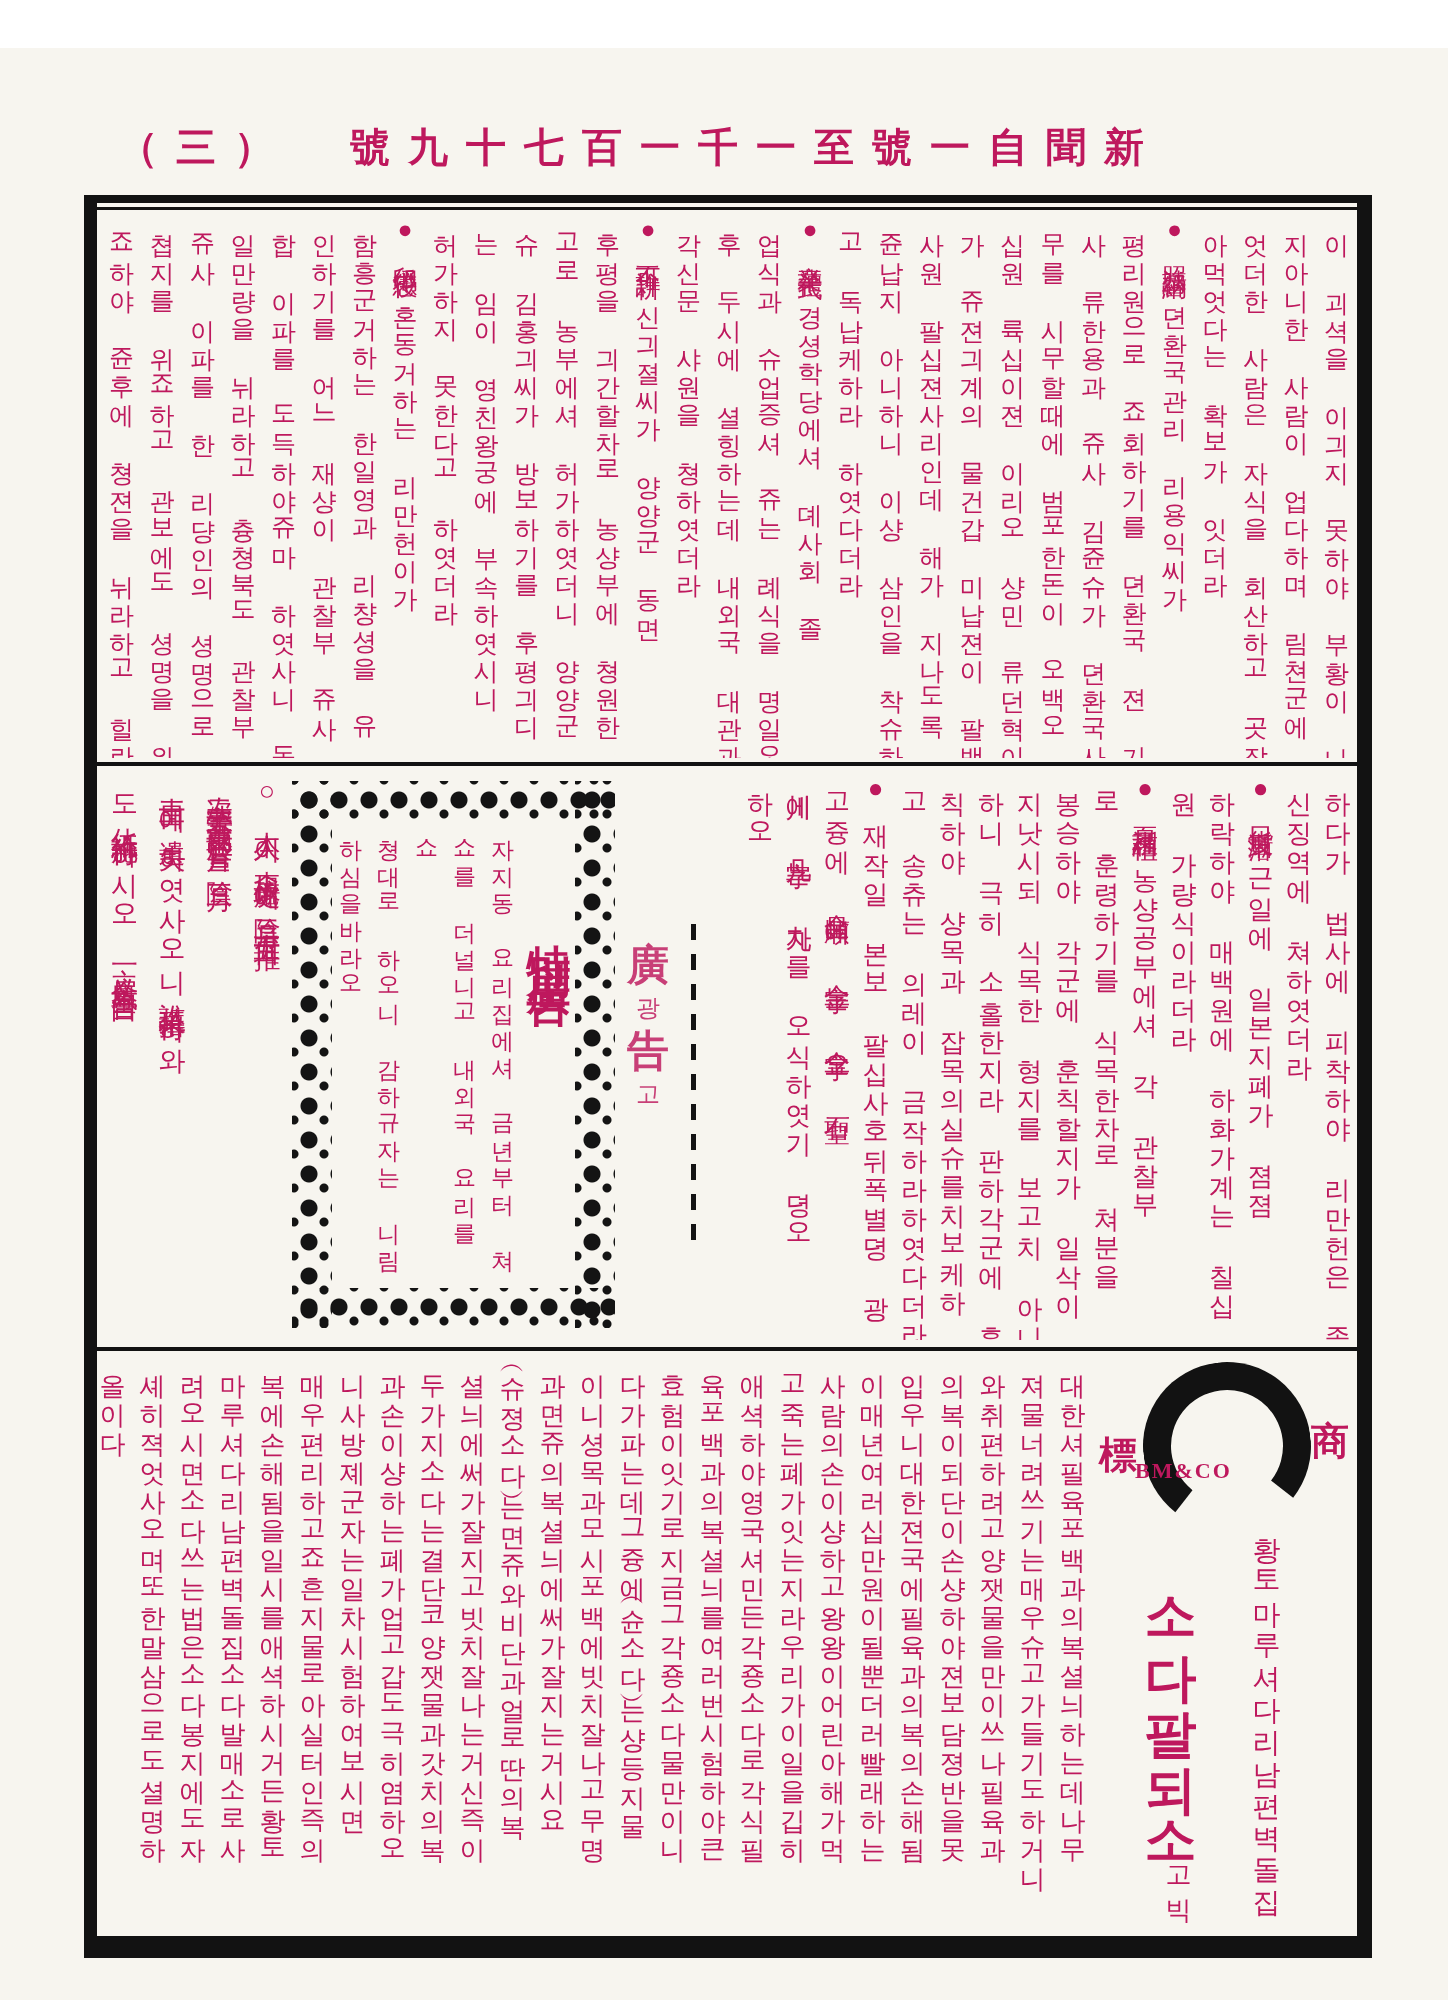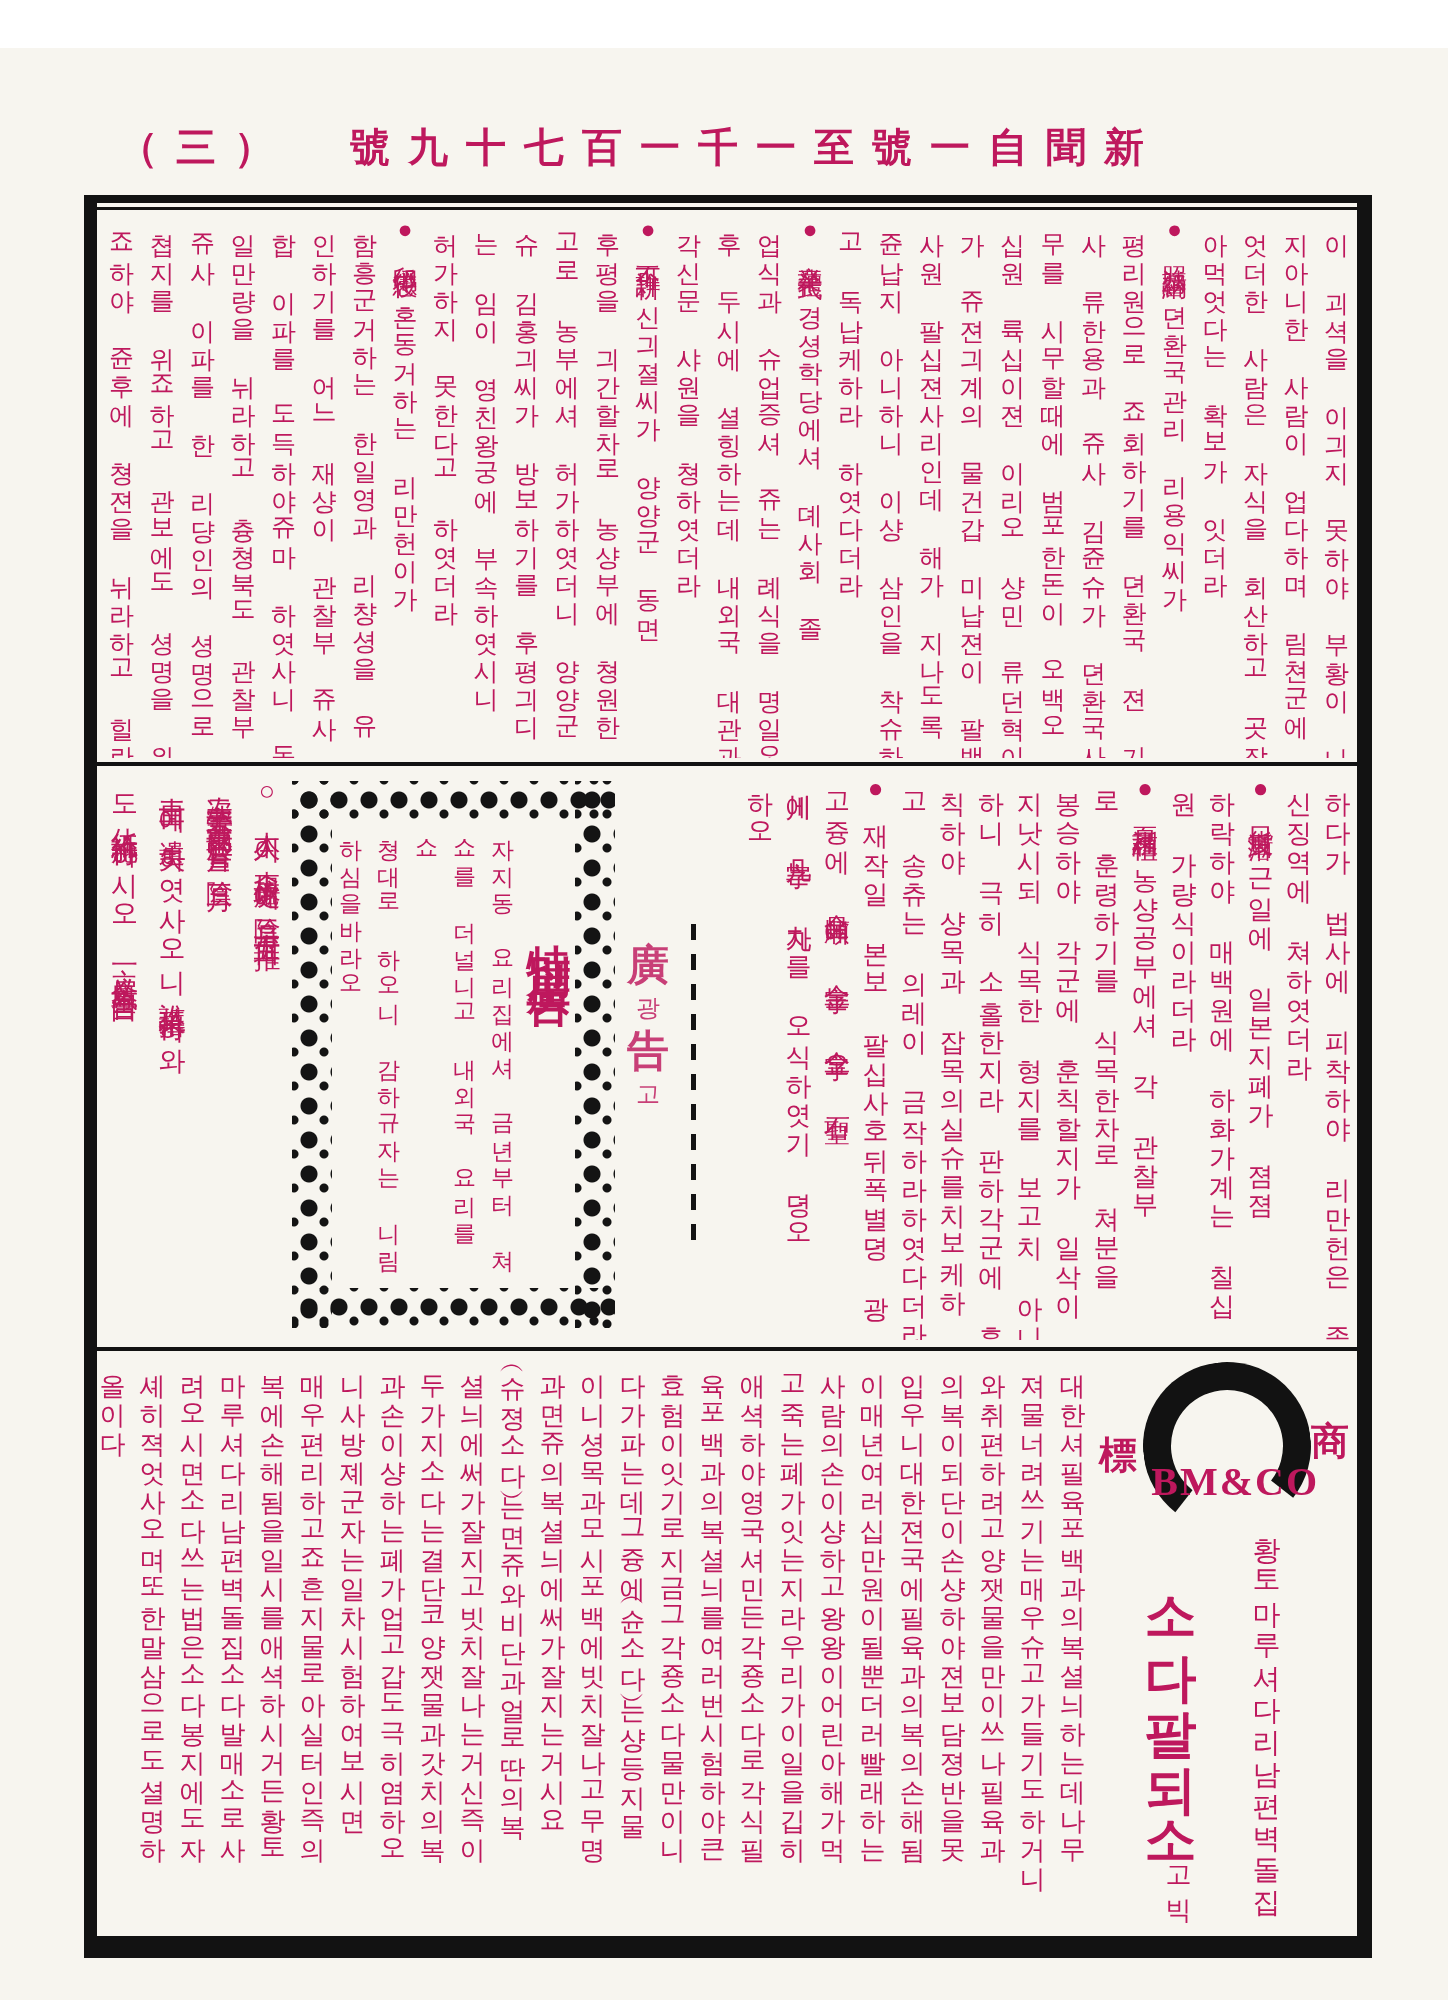--- a/index.html
+++ b/index.html
@@ -46,22 +46,22 @@
            padding-inline-start:86px;white-space:nowrap;}
   .adbox-inner .vcol{font-size:23px;line-height:38px;letter-spacing:4px;}
   
   .logo{position:absolute;left:1095px;top:1308px;width:262px;height:584px;}
   .tm{position:absolute;font-size:38px;font-weight:bold;}
   .tm-right{right:8px;top:60px;}
   .tm-left{left:4px;top:74px;}
   .arc{position:absolute;left:48px;top:6px;width:168px;height:168px;box-sizing:border-box;
        border:28px solid #121212;border-bottom-color:transparent;border-radius:50%;
        transform:rotate(-7deg);}
-  .arctext{position:absolute;left:40px;top:102px;width:184px;text-align:right;
-           font-size:40px;font-weight:bold;letter-spacing:2px;
+  .arctext{position:absolute;left:40px;top:102px;width:184px;text-align:left;
+           font-size:22px;font-weight:bold;letter-spacing:2px;
            font-family:"Liberation Serif","DejaVu Serif",serif;}
   .addr{position:absolute;left:152px;top:162px;height:410px;writing-mode:vertical-rl;
         text-orientation:upright;font-size:28px;letter-spacing:4px;white-space:nowrap;}
   .product{position:absolute;left:40px;top:205px;height:300px;writing-mode:vertical-rl;
            text-orientation:upright;font-size:52px;font-weight:bold;letter-spacing:4px;white-space:nowrap;}
   .signoff{position:absolute;left:66px;top:492px;writing-mode:vertical-rl;
            text-orientation:upright;font-size:26px;letter-spacing:6px;}
 </style>
 </head>
 <body>

